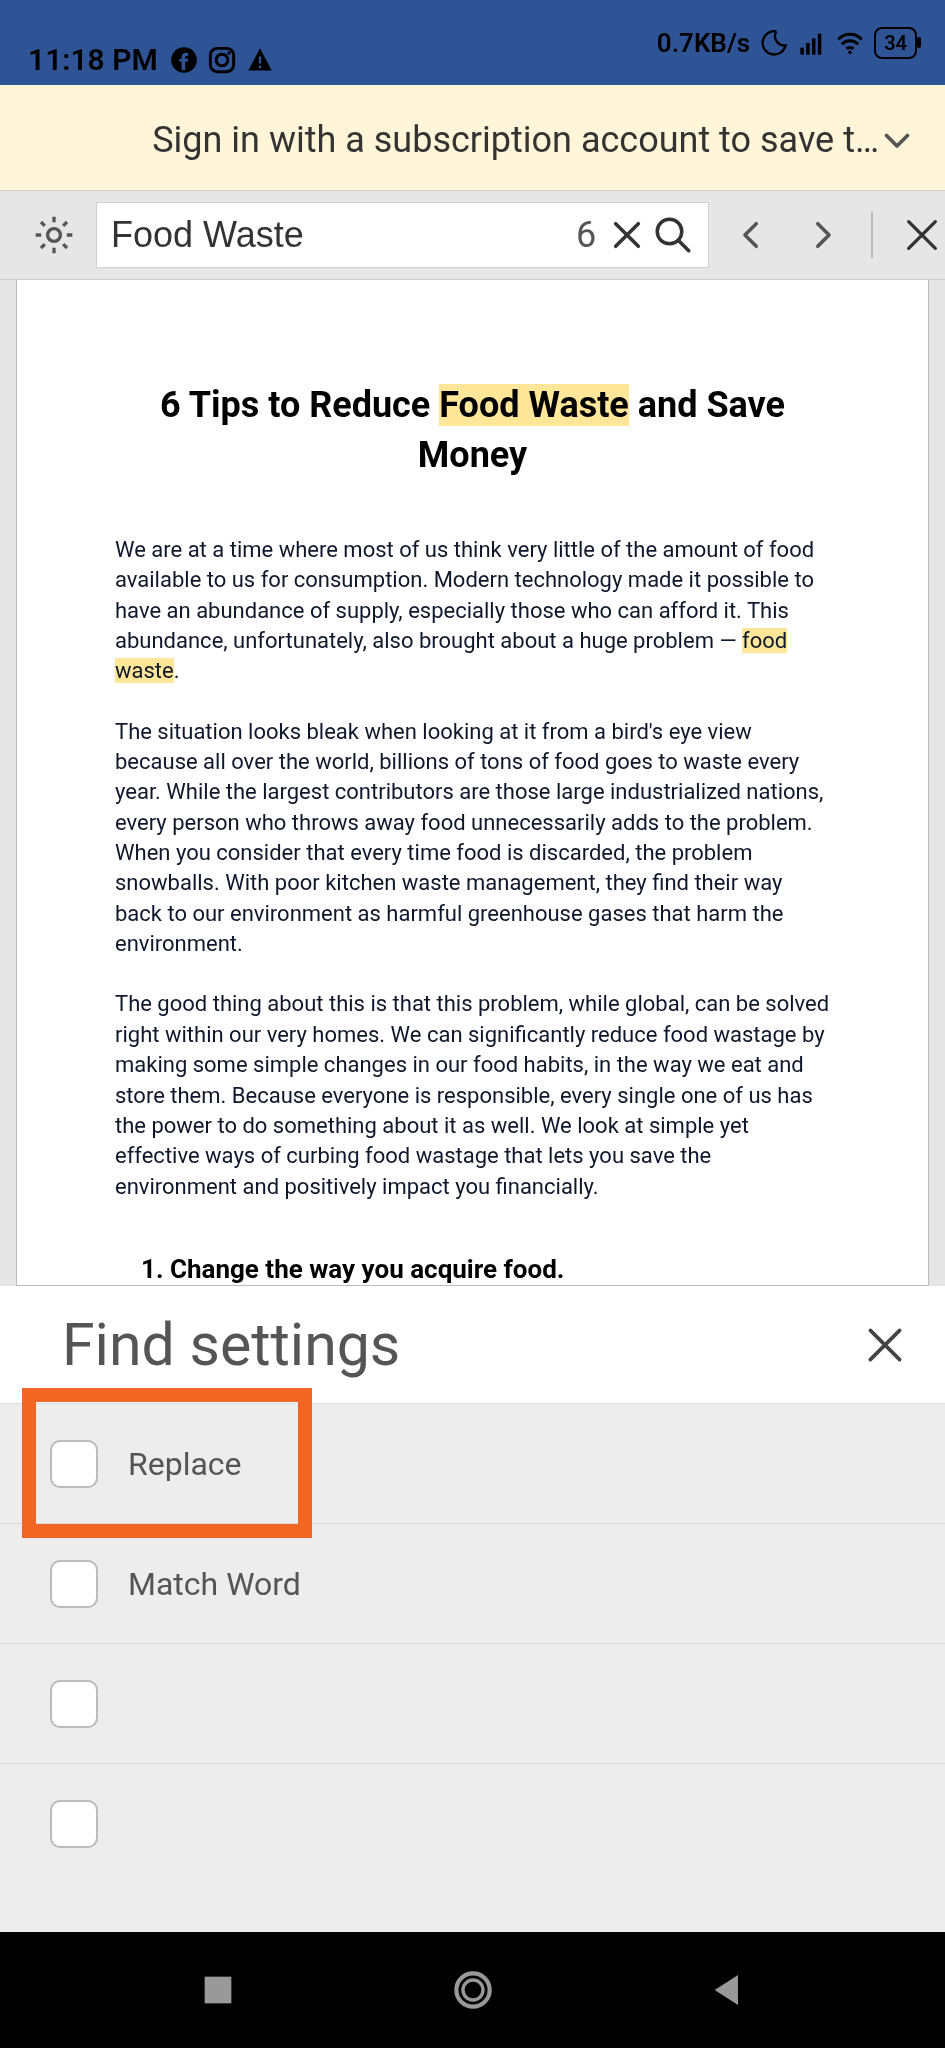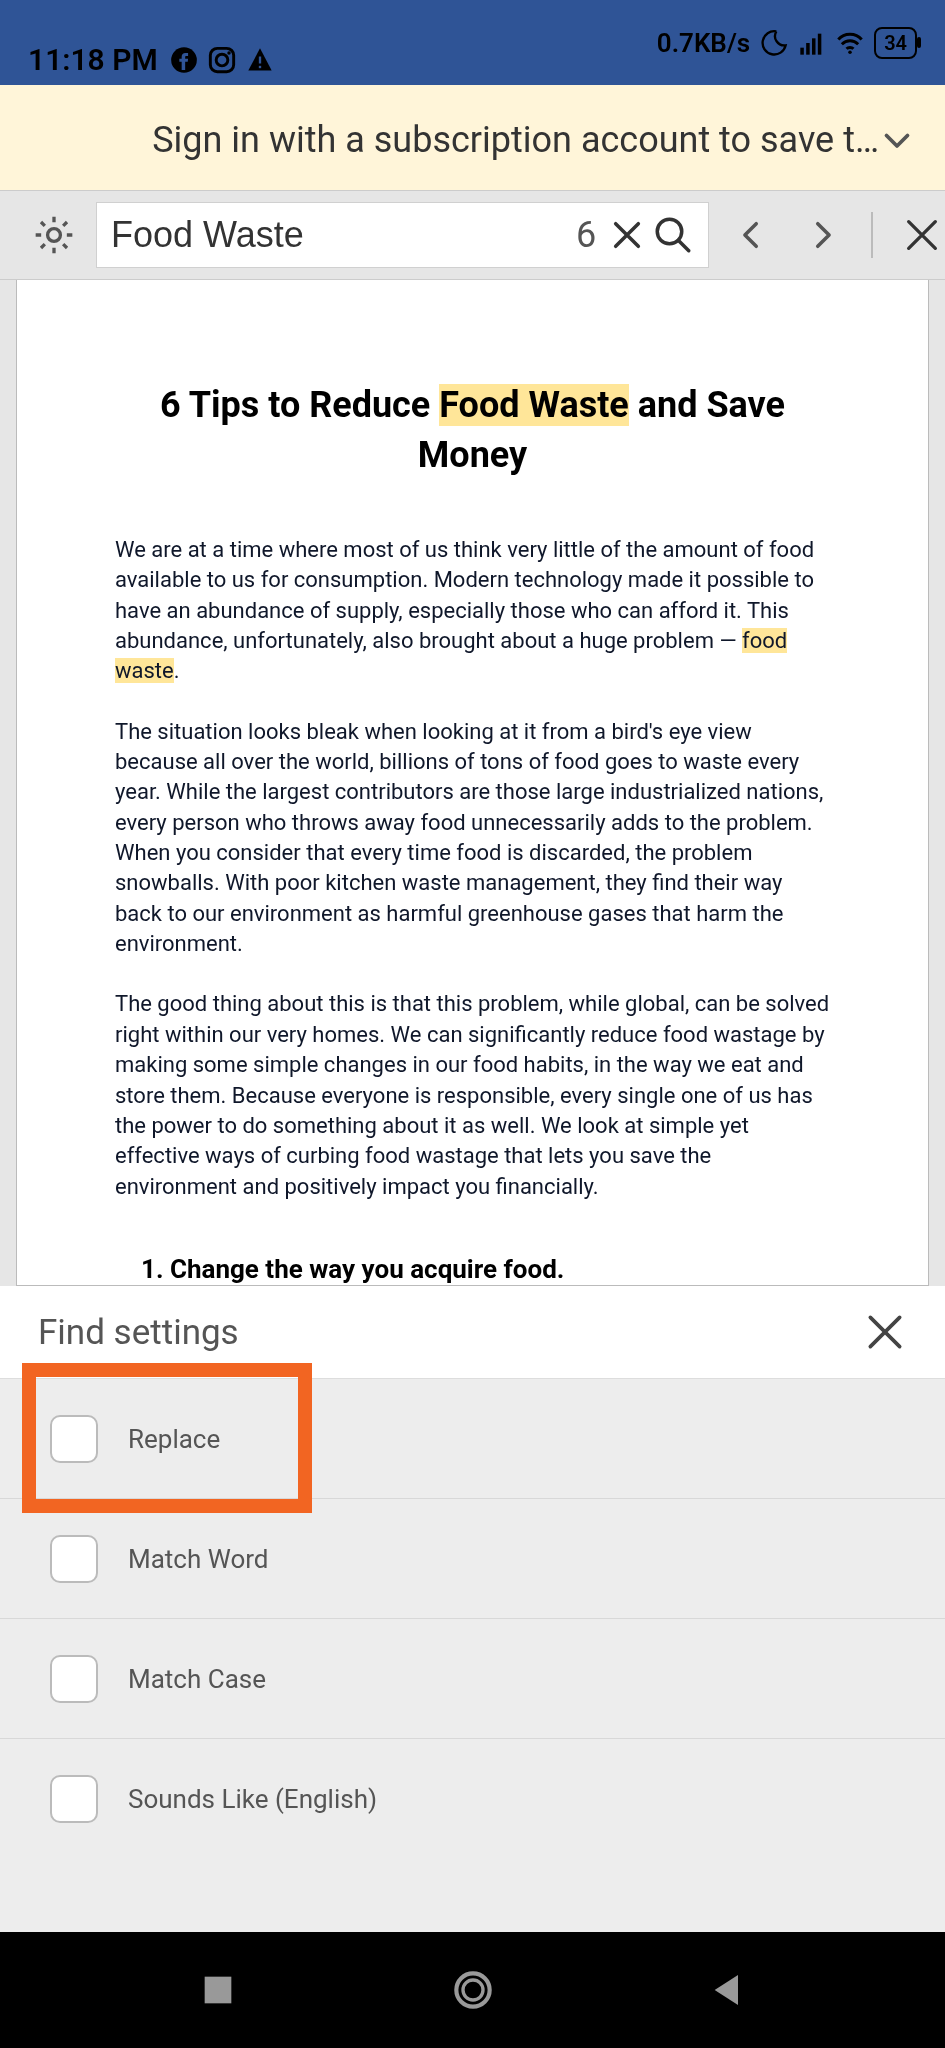--- a/index.html
+++ b/index.html
@@ -42,27 +42,27 @@
   .hl { background: #ffe699; }
   .hl2 { background: #ffe699; }
   .doc-p { font-size: 22px; line-height: 1.38; margin-top: 30px; color:#0f172a;}
   .doc-p.first { margin-top: 54px;}
   .doc-h2 { font-size: 26px; font-weight: 700; margin-top: 52px; margin-left: 26px;}
   .doc-p.tight { margin-top: 8px;}
   
   
   .panel { background: #fff; }
   .panel-header { display: flex; justify-content: space-between; align-items: center; padding: 24px 38px 24px 38px; }
-  .panel-title { font-size: 35px; color: #555; }
+  .panel-title { font-size: 59px; color: #555; margin-left: 24px; }
   .panel-close svg { width: 44px; height: 44px; }
   .panel-body { background: #ededed; height: 640px; border-top:1px solid #ddd;}
   .opt { display: flex; align-items: center; height: 120px; padding: 0 50px; border-bottom: 1px solid #d8d8d8; gap: 30px;}
   .opt:last-child { border-bottom: none; }
   .chk { width: 48px; height: 48px; border: 2px solid #bbb; border-radius: 10px; background: #fff; }
-  .opt-label { font-size: 26px; color: #555; }
+  .opt-label { font-size: 32px; color: #555; }
   .opt.replace { position: relative; }
   .highlight-box { position: absolute; left: 22px; top: -16px; width: 290px; height: 150px; border: 14px solid #f26522; pointer-events: none; }
   
   
   .navbar { position: absolute; bottom: 0; left: 0; right: 0; height: 116px; background: #000; display: flex; align-items: center; justify-content: space-around; padding: 0 90px;}
   .nav-item { width: 40px; height: 40px; }
   
   svg { display: block; }
 </style>
 </head>
@@ -190,25 +190,23 @@
       <div class="highlight-box"></div>
       <div class="chk"></div>
       <span class="opt-label">Replace</span>
     </div>
     <div class="opt">
       <div class="chk"></div>
       <span class="opt-label">Match Word</span>
     </div>
     <div class="opt">
       <div class="chk"></div>
-      <span class="opt-label">Match Case</span>
     </div>
     <div class="opt">
       <div class="chk"></div>
-      <span class="opt-label">Sounds Like (English)</span>
     </div>
   </div>
 </div>
 
 <div class="navbar">
   <div>
     <svg class="nav-item" viewBox="0 0 24 24">
         <rect x="4" y="4" width="16" height="16" fill="#999"></rect>
       </svg>
   </div>

